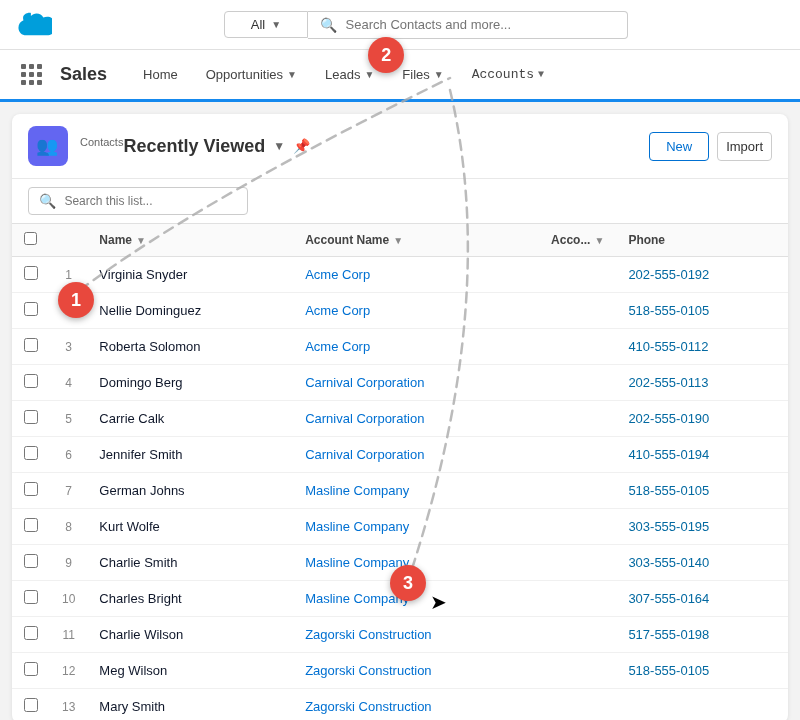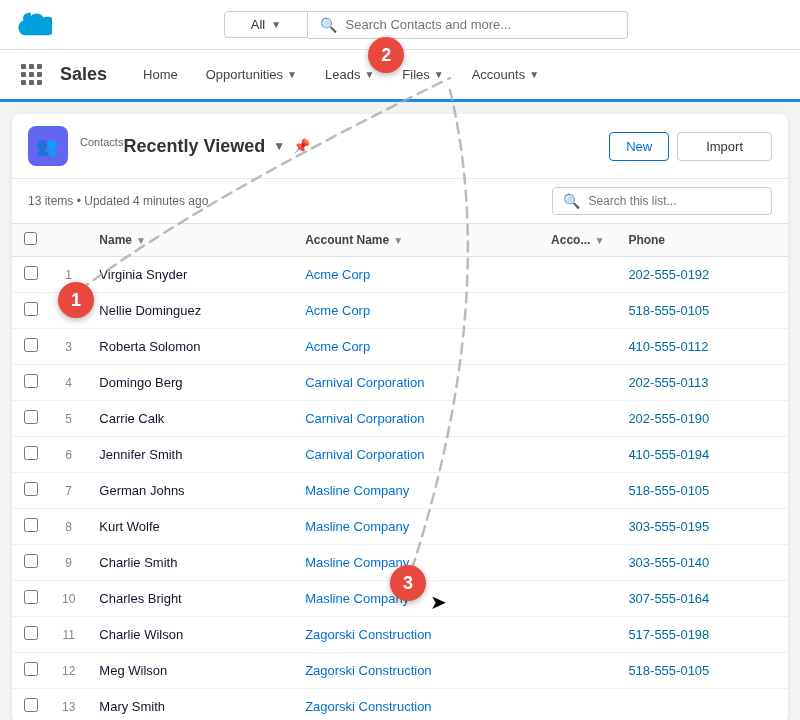--- a/index.html
+++ b/index.html
@@ -221,21 +221,21 @@
       padding: 6px 16px;
       border: 1px solid #0070d2;
       border-radius: 4px;
       background: white;
       color: #0070d2;
       font-size: 13px;
       cursor: pointer;
       font-weight: 500;
     }
     .btn-import {
-      padding: 6px 28px;
+      padding: 6px 8px;
       border: 1px solid #ccc;
       border-radius: 4px;
       background: white;
       color: #333;
       font-size: 13px;
       cursor: pointer;
     }
 
     
     .list-meta {
@@ -368,20 +368,21 @@
       top: 590px;
       font-size: 20px;
       z-index: 20;
       pointer-events: none;
       color: black;
     }
 
     
     .accounts-item {
       position: relative;
+      font-family: Liberation Mono, monospace;
     }
 
     .outer-wrapper {
       position: relative;
       width: 800px;
       height: 720px;
     }
   </style>
 </head>
 <body>
@@ -464,21 +465,20 @@
           </div>
         </div>
       </div>
       <div class="content-header-right">
         <button class="btn-new">New</button>
         <button class="btn-import">Import</button>
       </div>
     </div>
 
     <div class="list-meta">
-      <span class="list-info">13 items • Updated 4 minutes ago</span>
       <div class="list-search">
         <span class="search-icon-sm">🔍</span>
         <input type="text" placeholder="Search this list..." style="">
       </div>
     </div>
 
     <div class="table-wrapper">
       <table>
         <thead>
           <tr>

